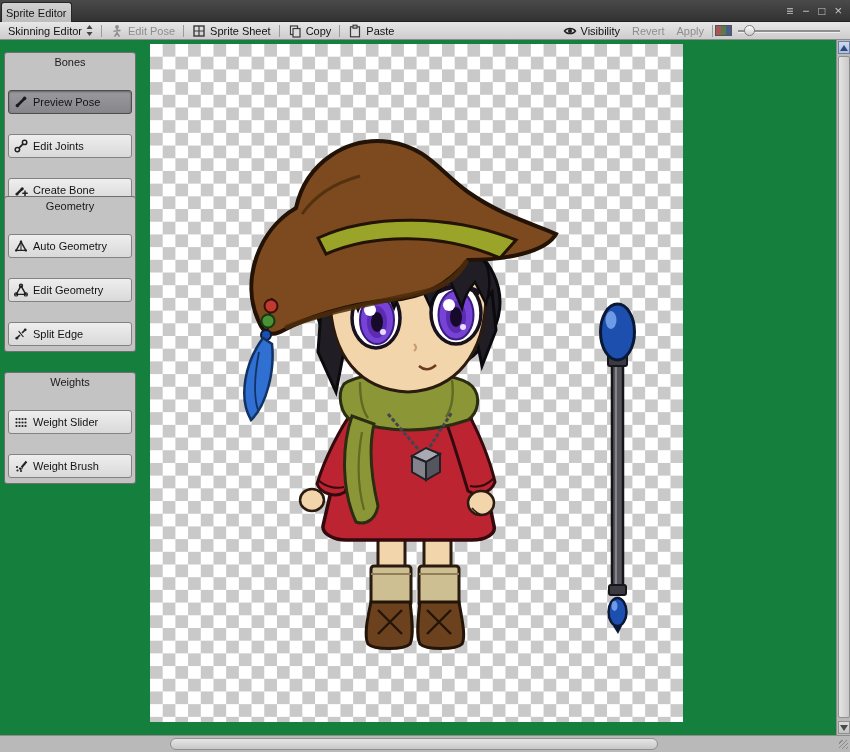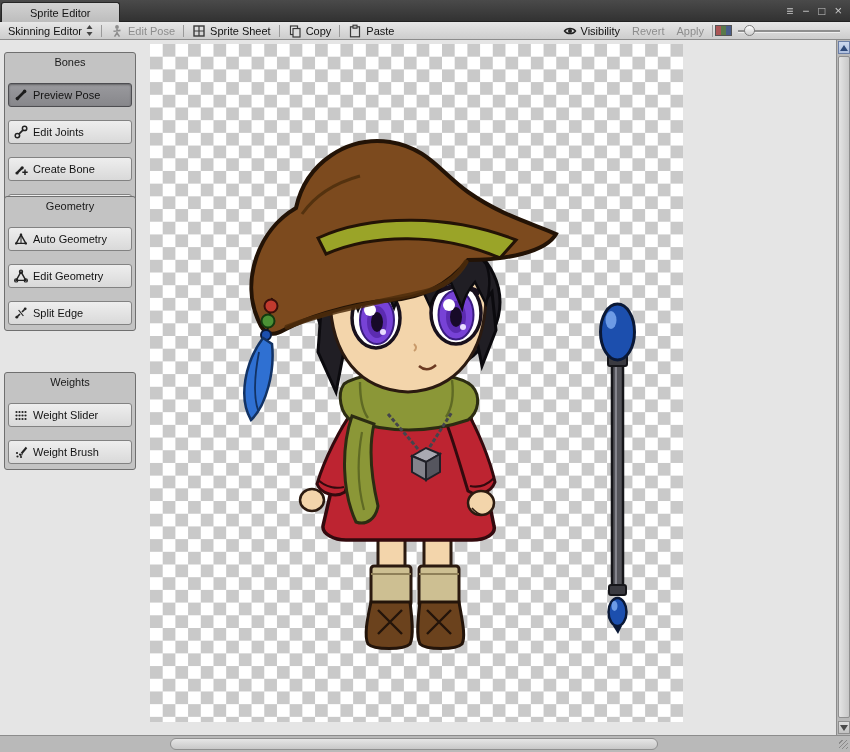--- a/index.html
+++ b/index.html
@@ -1,40 +1,40 @@
 <!DOCTYPE html>
 <html><head>
 <meta charset="utf-8">
 <style>
   *{margin:0;padding:0;box-sizing:border-box;font-family:"Liberation Sans","DejaVu Sans",sans-serif}
   body{margin:0;background:#666}
   .window{position:relative;width:850px;height:752px;background:#3b3b3b;overflow:hidden;box-shadow:inset 0 0 0 1px #141414}
   
   .titlebar{position:absolute;left:0;top:0;width:850px;height:22px;background:linear-gradient(#4a4a4a,#323232);border-bottom:1px solid #222}
-  .tab{position:absolute;left:1px;top:2px;height:20px;padding:0 28px;background:linear-gradient(#d2d2d2,#bdbdbd);color:#141414;font-size:11px;line-height:20px;border:1px solid #262626;border-bottom:none;border-radius:3px 3px 0 0}
+  .tab{position:absolute;left:1px;top:2px;height:20px;padding:0 4px;background:linear-gradient(#d2d2d2,#bdbdbd);color:#141414;font-size:11px;line-height:20px;border:1px solid #262626;border-bottom:none;border-radius:3px 3px 0 0}
   .win-controls{position:absolute;right:8px;top:0;height:22px;display:flex;align-items:center;gap:9px;color:#c8c8c8}
   .win-controls span{font-size:12px;line-height:22px;cursor:default}
   
   .toolbar{position:absolute;left:0;top:22px;width:850px;height:18px;background:linear-gradient(#e7e7e7,#cdcdcd);border-bottom:1px solid #8c8c8c;display:flex;align-items:center;font-size:11px;color:#111;padding:0 2px}
   .tb-btn{display:flex;align-items:center;gap:4px;height:100%;padding:16px 6px;cursor:default;white-space:nowrap}
   .tb-sep{width:1px;height:12px;background:#9a9a9a;margin:0 2px;flex:0 0 auto}
   .tb-spacer{flex:1}
   .disabled{color:#8d8d8d}
   .swatch{width:17px;height:11px;border:1px solid #555;background:linear-gradient(90deg,#a55 0 34%,#5a7a4a 34% 67%,#4a5d8a 67%);flex:0 0 auto}
   .slider{position:relative;width:102px;height:18px;margin:0 8px 0 6px;flex:0 0 auto}
   .slider-track{position:absolute;left:0;right:0;top:8px;height:2px;background:#8f8f8f;box-shadow:0 1px 0 #efefef}
   .slider-knob{position:absolute;left:6px;top:3px;width:11px;height:11px;border-radius:50%;background:linear-gradient(#fdfdfd,#cfcfcf);border:1px solid #7c7c7c}
   
-  .viewport{position:absolute;left:0;top:40px;width:836px;height:695px;background:#e5e5e5;overflow:hidden}
+  .viewport{position:absolute;left:0;top:40px;width:836px;height:695px;background:#15803d;overflow:hidden}
   .canvas{position:absolute;left:150px;top:4px;width:533px;height:678px;background:conic-gradient(#c9c9c9 25%,#ffffff 0 50%,#c9c9c9 0 75%,#ffffff 0) 0 0/25.4px 25.4px}
   .canvas svg{display:block;width:533px;height:678px}
   
   .panel{position:absolute;left:4px;width:132px;background:#c3c3c3;border:1px solid #6f6f6f;border-radius:3px;padding:2px 3px 5px}
   .panel-title{text-align:center;font-size:11px;color:#1a1a1a;height:15px;line-height:15px}
-  .pbtn{display:flex;align-items:center;gap:5px;height:24px;margin-top:13px;padding:0 5px;background:linear-gradient(#eeeeee,#d9d9d9);border:1px solid #828282;border-radius:3px;font-size:11px;color:#121212;cursor:default}
+  .pbtn{display:flex;align-items:center;gap:5px;height:24px;margin-top:20px;padding:0 5px;background:linear-gradient(#eeeeee,#d9d9d9);border:1px solid #828282;border-radius:3px;font-size:11px;color:#121212;cursor:default}
   .pbtn.active{background:linear-gradient(#9a9a9e,#87878b);border-color:#4d4d51;box-shadow:inset 0 1px 2px rgba(0,0,0,.35)}
   .pbtn svg{flex:0 0 auto;display:block}
   
   .vscroll{position:absolute;right:0;top:40px;width:14px;height:695px;background:#b9b9b9;border-left:1px solid #8c8c8c}
   .vs-btn{position:absolute;left:1px;width:12px;height:13px;display:flex;align-items:center;justify-content:center;border:1px solid #8f8f8f;background:linear-gradient(#dedede,#c2c2c2)}
   .vs-up{top:1px;background:linear-gradient(#cdd9ee,#aebfde);border-color:#6a7ea6}
   .vs-down{bottom:1px}
   .vthumb{position:absolute;left:1px;top:16px;width:12px;height:662px;background:linear-gradient(90deg,#e4e4e4,#c8c8c8);border:1px solid #8f8f8f;border-radius:2px}
   .hscroll{position:absolute;left:0;top:735px;width:836px;height:17px;background:#b9b9b9;border-top:1px solid #8c8c8c}
   .hthumb{position:absolute;left:170px;top:2px;width:488px;height:12px;background:linear-gradient(#e6e6e6,#c8c8c8);border:1px solid #8f8f8f;border-radius:6px}

